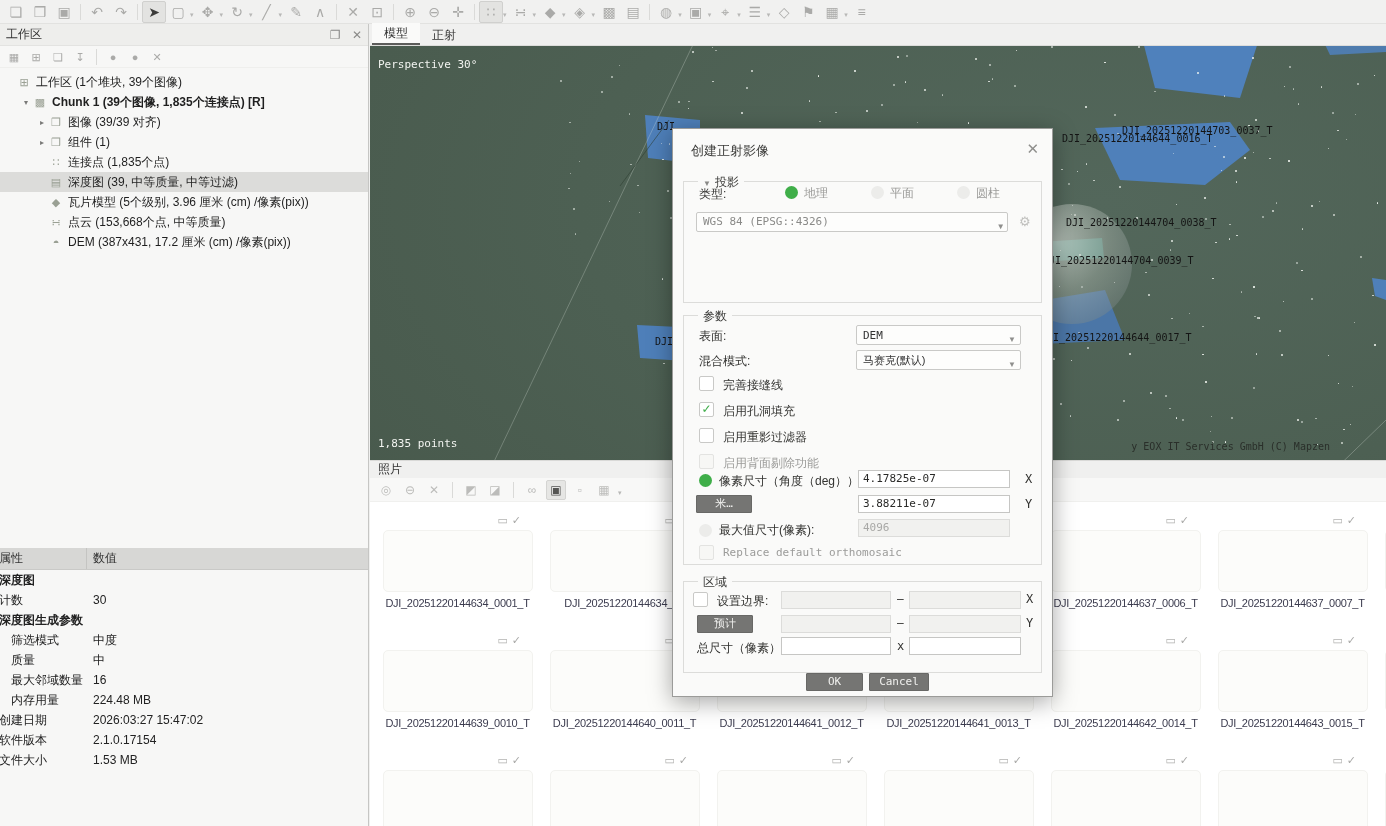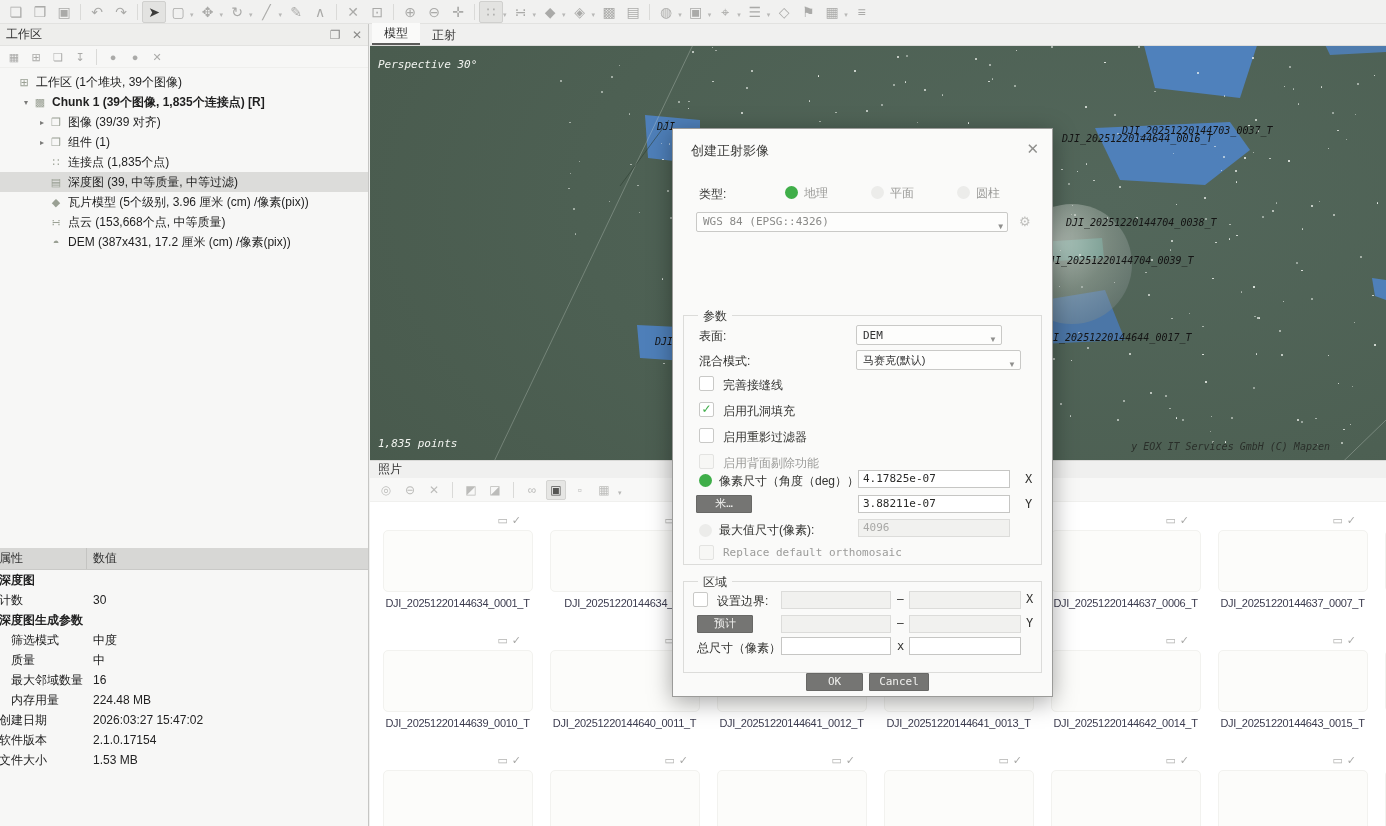--- a/index.html
+++ b/index.html
@@ -39,21 +39,21 @@
   .prop-row.bold .prop-label { font-weight:bold; }
   .prop-value { padding-left:6px; white-space:nowrap; }
 
   
   #tabbar { position:absolute; left:370px; top:24px; right:0; height:22px; background:#f0f0ef; border-bottom:1px solid #dddddb; display:flex; align-items:flex-end; padding-left:2px; }
   .tab { padding:0 12px; line-height:20px; color:#333; }
   .tab.active { background:#fafaf9; border-bottom:2px solid #5c5c5a; }
 
   
   #viewport { position:absolute; left:370px; top:46px; width:1016px; height:414px; overflow:hidden;
-              background: radial-gradient(950px 520px at 72% 38%, #53675b 0%, #4d6053 55%, #48594c 100%); font-style: italic; }
+              background: radial-gradient(950px 520px at 72% 38%, #53675b 0%, #4d6053 55%, #48594c 100%); }
   #scene { position:absolute; left:0; top:0; z-index:1; }
   #dots { position:absolute; left:0; top:0; width:100%; height:100%; z-index:2; }
   .dot { position:absolute; background:#f4f7f2; border-radius:50%; }
   .vp-text { position:absolute; color:#f2f4f0; font-family:"DejaVu Sans Mono",monospace; font-size:11px; z-index:4; }
   .cam-label { position:absolute; color:#141414; font-family:"DejaVu Sans Mono",monospace; font-size:10px; white-space:nowrap; z-index:4; }
   #vp-attrib { position:absolute; right:56px; bottom:8px; color:#2a2f2a; font-family:"DejaVu Sans Mono",monospace; font-size:10px; z-index:4; }
   .sphere { position:absolute; left:642px; top:158px; width:120px; height:120px; border-radius:50%; z-index:3;
             background: radial-gradient(circle at 38% 32%, rgba(225,230,224,.62) 0%, rgba(170,180,172,.45) 45%, rgba(90,105,110,.38) 100%); }
 
   
@@ -741,32 +741,35 @@
         <div class="pc-thumb"></div>
         <div class="pc-label"></div>
       </div>
     </div>
 </div>
 
 <div id="dialog">
   <div id="dlg-title">创建正射影像</div>
   <div id="dlg-close">✕</div>
 
+  <div class="fieldset" style="top:52px; height:122px;">
+    <div class="legend"><span class="lg-caret">▼</span><span>投影</span></div>
+  </div>
   <div class="dlabel" style="left:26px; top:57px;">类型:</div>
   <div id="proj-radios"></div>
   <div class="combo mono" style="left:23px; top:83px; width:312px;">
     <span>WGS 84 (EPSG::4326)</span><span class="cb-caret">▼</span>
   </div>
   <div class="wrench" style="left:346px; top:85px;">⚙</div>
 
   <div class="fieldset" style="top:186px; height:250px;">
     <div class="legend">参数</div>
   </div>
   <div class="dlabel" style="left:26px; top:199px;">表面:</div>
-  <div class="combo" style="left:183px; top:196px; width:146px;">
+  <div class="combo" style="left:183px; top:196px; width:165px;">
     <span class="mono">DEM</span><span class="cb-caret">▼</span>
   </div>
   <div class="dlabel" style="left:26px; top:224px;">混合模式:</div>
   <div class="combo" style="left:183px; top:221px; width:165px;">
     <span>马赛克(默认)</span><span class="cb-caret">▼</span>
   </div>
   <div id="param-checkboxes"></div>
 
   <div class="radio selected" style="left:26px; top:345px;"></div>
   <div class="dlabel" style="left:46px; top:344px;">像素尺寸（角度（deg））:</div>

